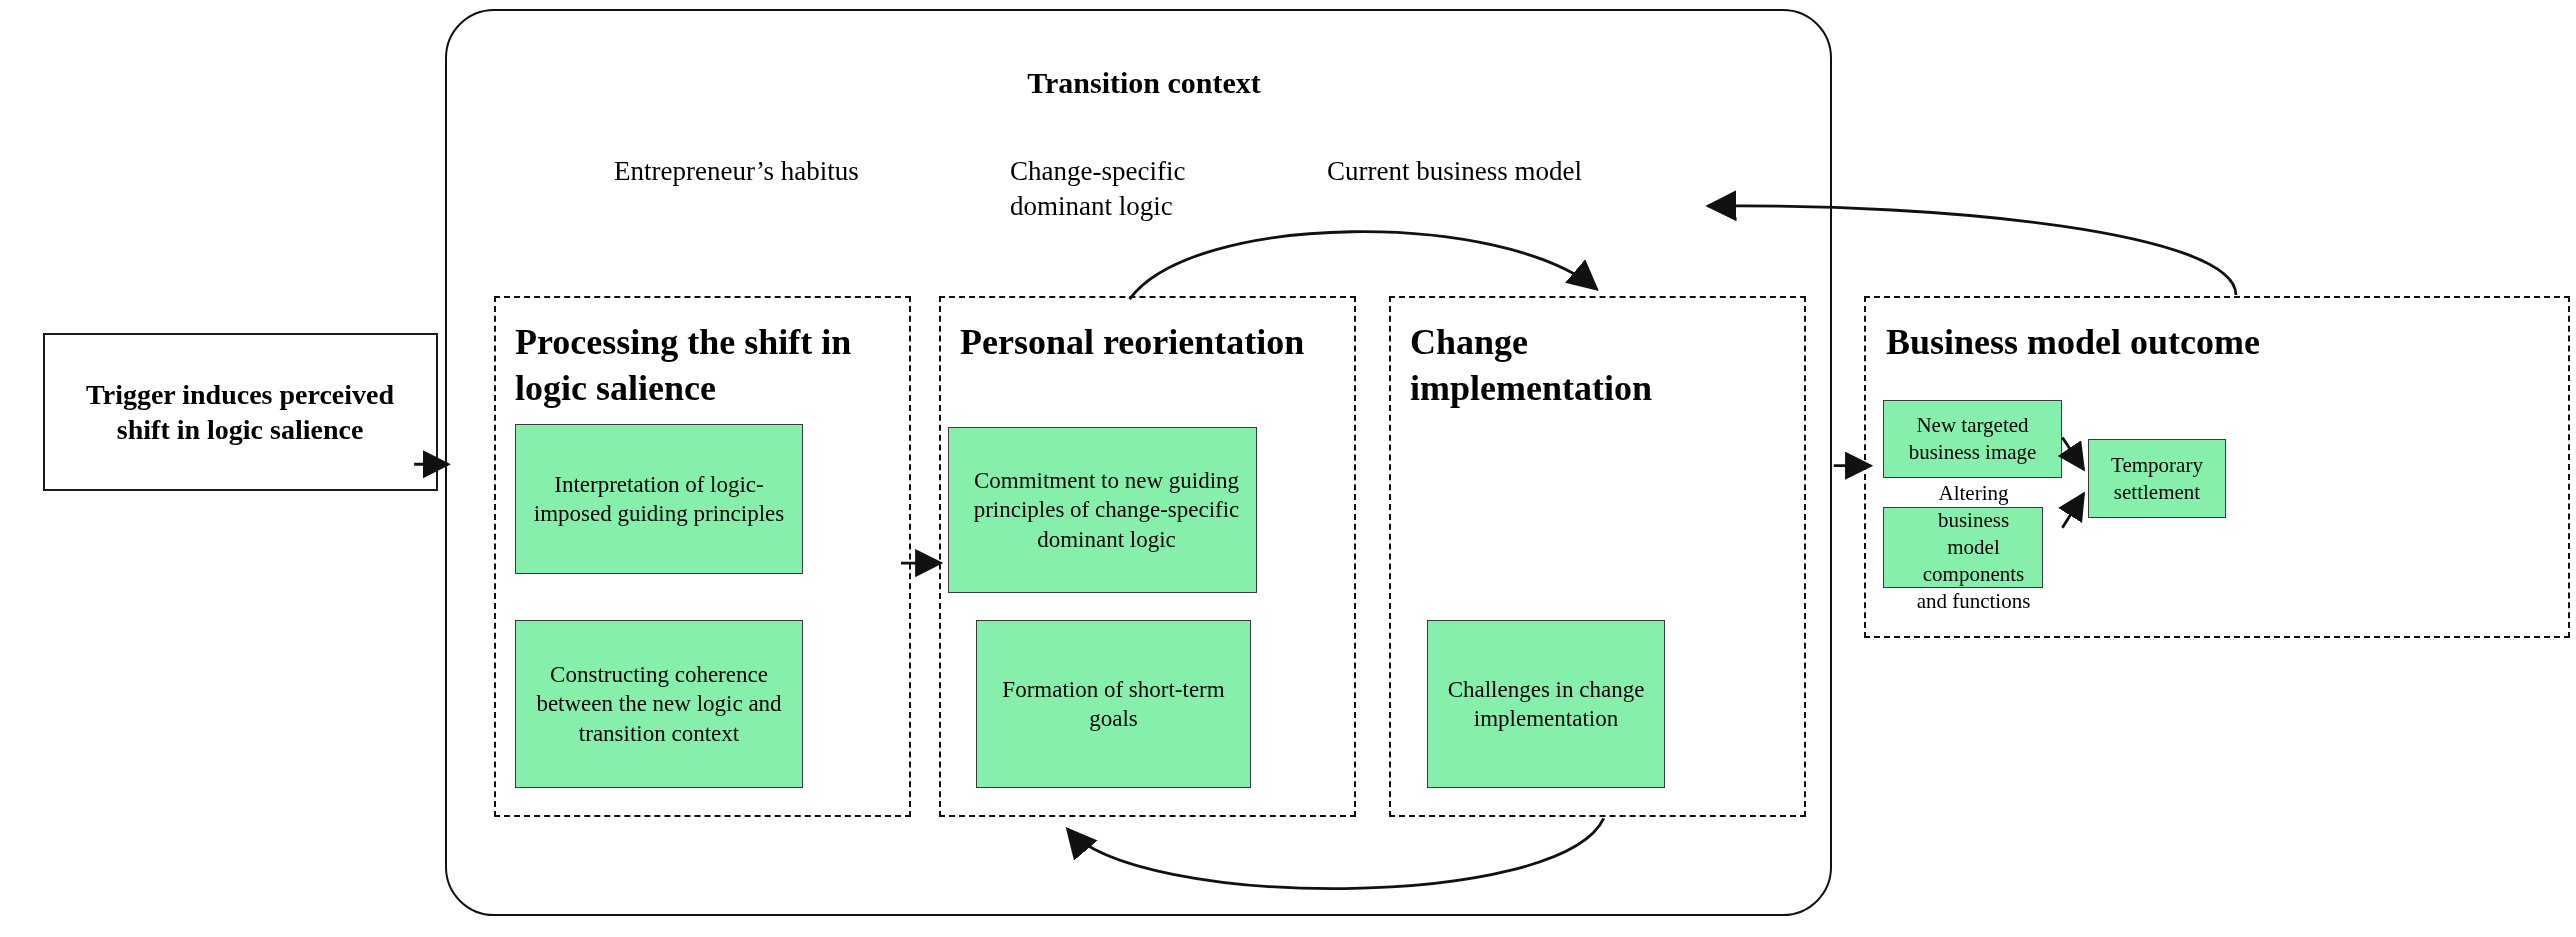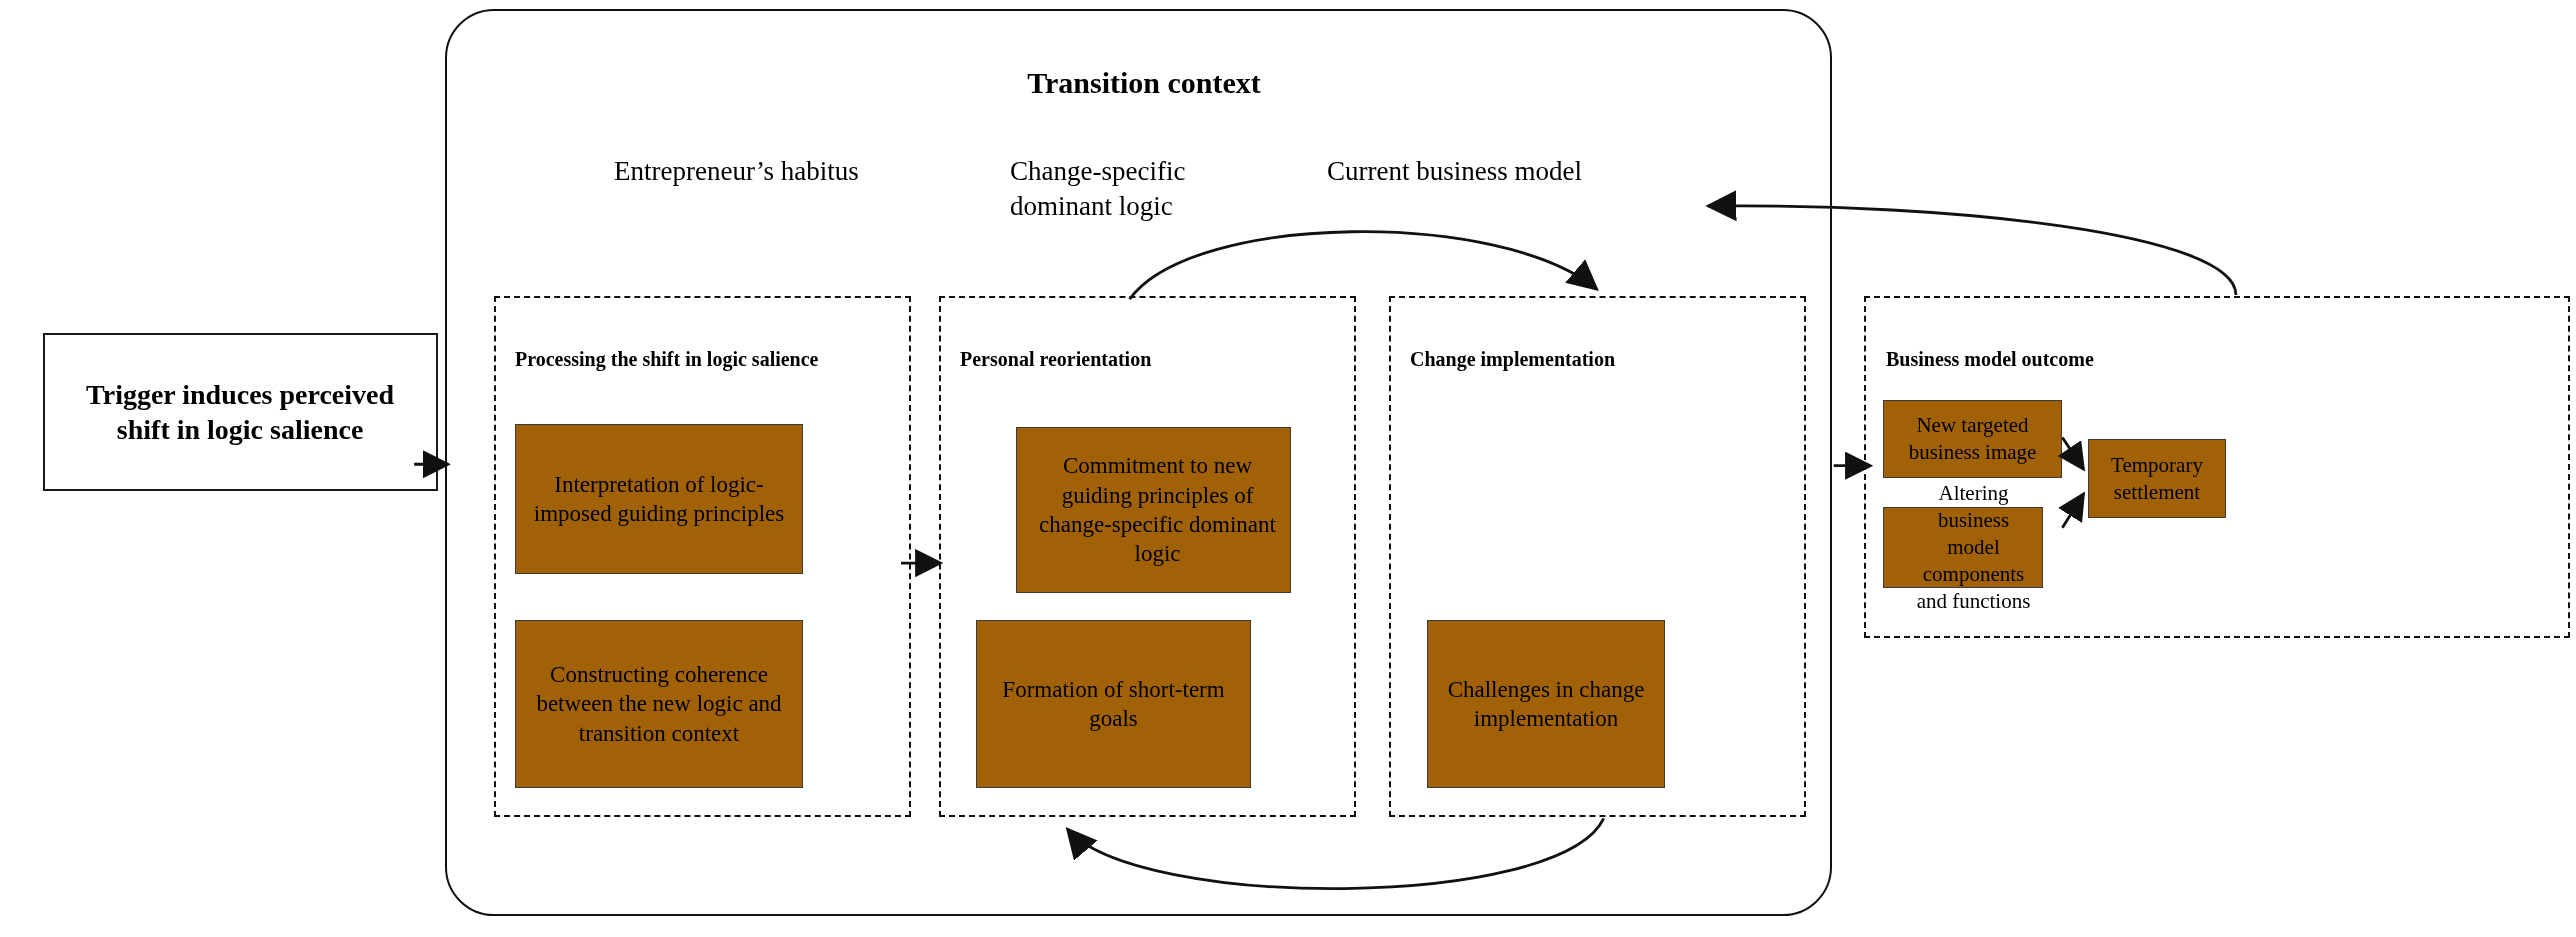--- a/index.html
+++ b/index.html
@@ -16,21 +16,21 @@
   
   .solidbox{
     border:2.1px solid #1a1a1a;
     background:#ffffff;
     display:flex;align-items:center;justify-content:center;
     text-align:center;
     line-height:1.25;
   }
   .thinbox{
     border:1.4px solid #3a3a3a;
-    background:#a16207;
+    background:#86efac;
     display:flex;align-items:center;justify-content:flex-end;
     text-align:center;
     line-height:1.28;
   }
 
   
   .dashbox{
     border:2.8px dashed #111111;
     background:transparent;
   }
@@ -39,21 +39,21 @@
   .roundbox{
     border:2.8px solid #111111;
     border-radius:49px;
     background:transparent;
   }
 
   
   .t-trigger{font-size:28px;font-weight:bold;padding:0 18.4px;}
   .t-maintitle{font-size:30px;font-weight:bold;}
   .t-collabel{font-size:27px;font-weight:normal;line-height:1.28;}
-  .t-phasehead{font-size:20px;font-weight:bold;line-height:1.28;margin-top:28px;}
+  .t-phasehead{font-size:36px;font-weight:bold;line-height:1.28;}
   .t-inner{font-size:23px;font-weight:normal;padding:4.2px 10px;}
   .t-innersm{font-size:21px;font-weight:normal;padding:2.8px 7px;}
 
   svg.overlay{position:absolute;left:0;top:0;width:2576px;height:937px;pointer-events:none;}
 </style>
 </head>
 <body>
 
 <div id="stage">
 
@@ -80,21 +80,21 @@
   </div>
 
   <div class="abs thinbox t-inner" style="left:515px;top:620px;width:288px;height:168px;">
     <span>Constructing coherence between the new logic and transition context</span>
   </div>
 
   <div class="abs dashbox" style="left:939px;top:296px;width:417px;height:521px;"></div>
 
   <div class="abs t-phasehead" style="left:960px;top:319px;width:381px;text-align:left;">Personal reorientation</div>
 
-  <div class="abs thinbox t-inner" style="left:1016px;top:427px;width:275px;height:166px;padding-left:18px;">
+  <div class="abs thinbox t-inner" style="left:948px;top:427px;width:309px;height:166px;padding-left:18px;">
     <span>Commitment to new guiding principles of change-specific dominant logic</span>
   </div>
 
   <div class="abs thinbox t-inner" style="left:976px;top:620px;width:275px;height:168px;">
     <span>Formation of short-term goals</span>
   </div>
 
   <div class="abs dashbox" style="left:1389px;top:296px;width:417px;height:521px;"></div>
 
   <div class="abs t-phasehead" style="left:1410px;top:319px;width:296px;text-align:left;">Change implementation</div>

